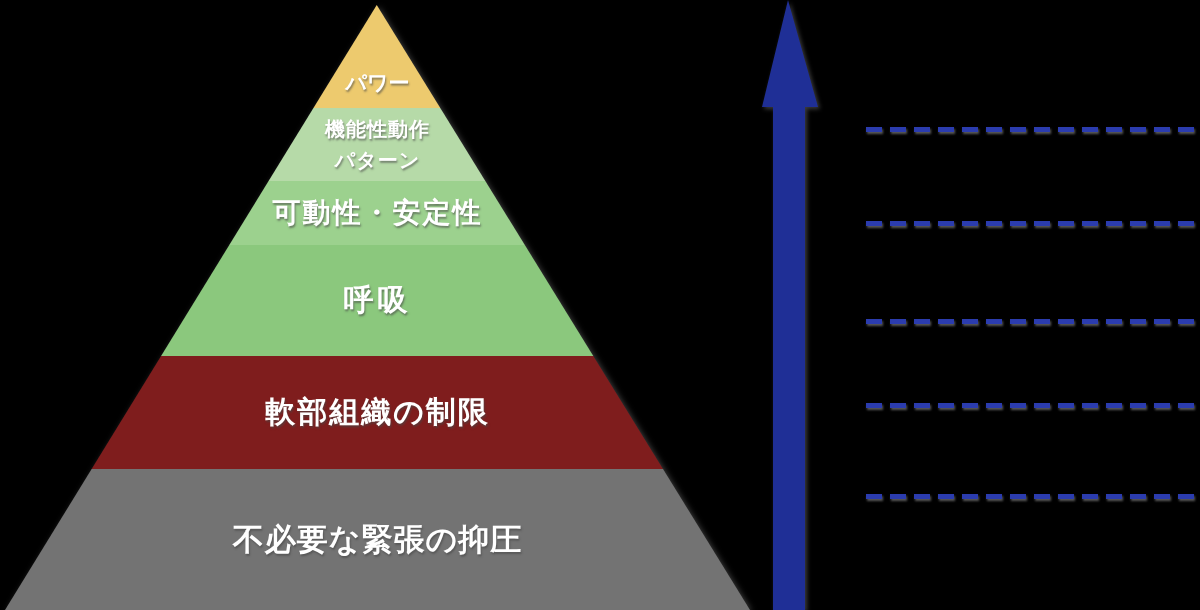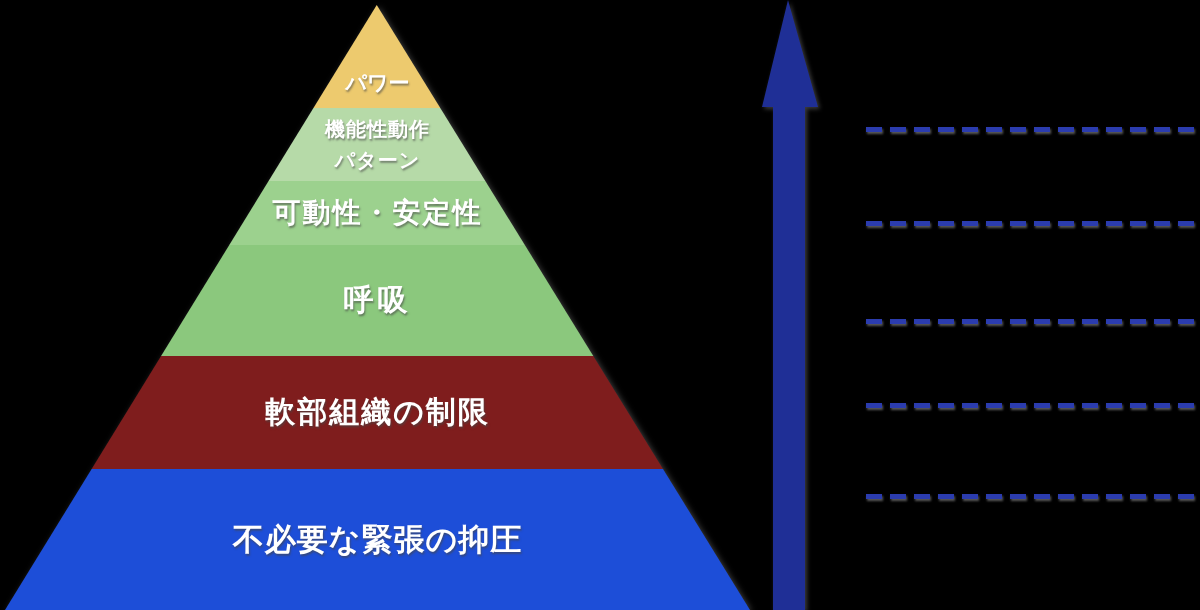--- a/index.html
+++ b/index.html
@@ -88,21 +88,21 @@
     </div>
     <div class="band b3" style="background: rgb(156, 209, 142);">
       <span>可動性・安定性</span>
     </div>
     <div class="band b4" style="background: rgb(139, 200, 125);">
       <span>呼吸</span>
     </div>
     <div class="band b5" style="background: #7f1d1d;">
       <span>軟部組織の制限</span>
     </div>
-    <div class="band b6" style="background: #1d4ed8;">
+    <div class="band b6" style="background: #737373;">
       <span>不必要な緊張の抑圧</span>
     </div>
   </div>
 </div>
 
 <div class="arrow-wrap">
   <div class="up-arrow" style="background: rgb(31, 47, 150);"></div>
 </div>
 
 <div class="dash-line" style="top: 127px; background-image: repeating-linear-gradient(90deg, rgb(43, 60, 174) 0px, rgb(43, 60, 174) 16px, transparent 16px, transparent 24px);"></div>

